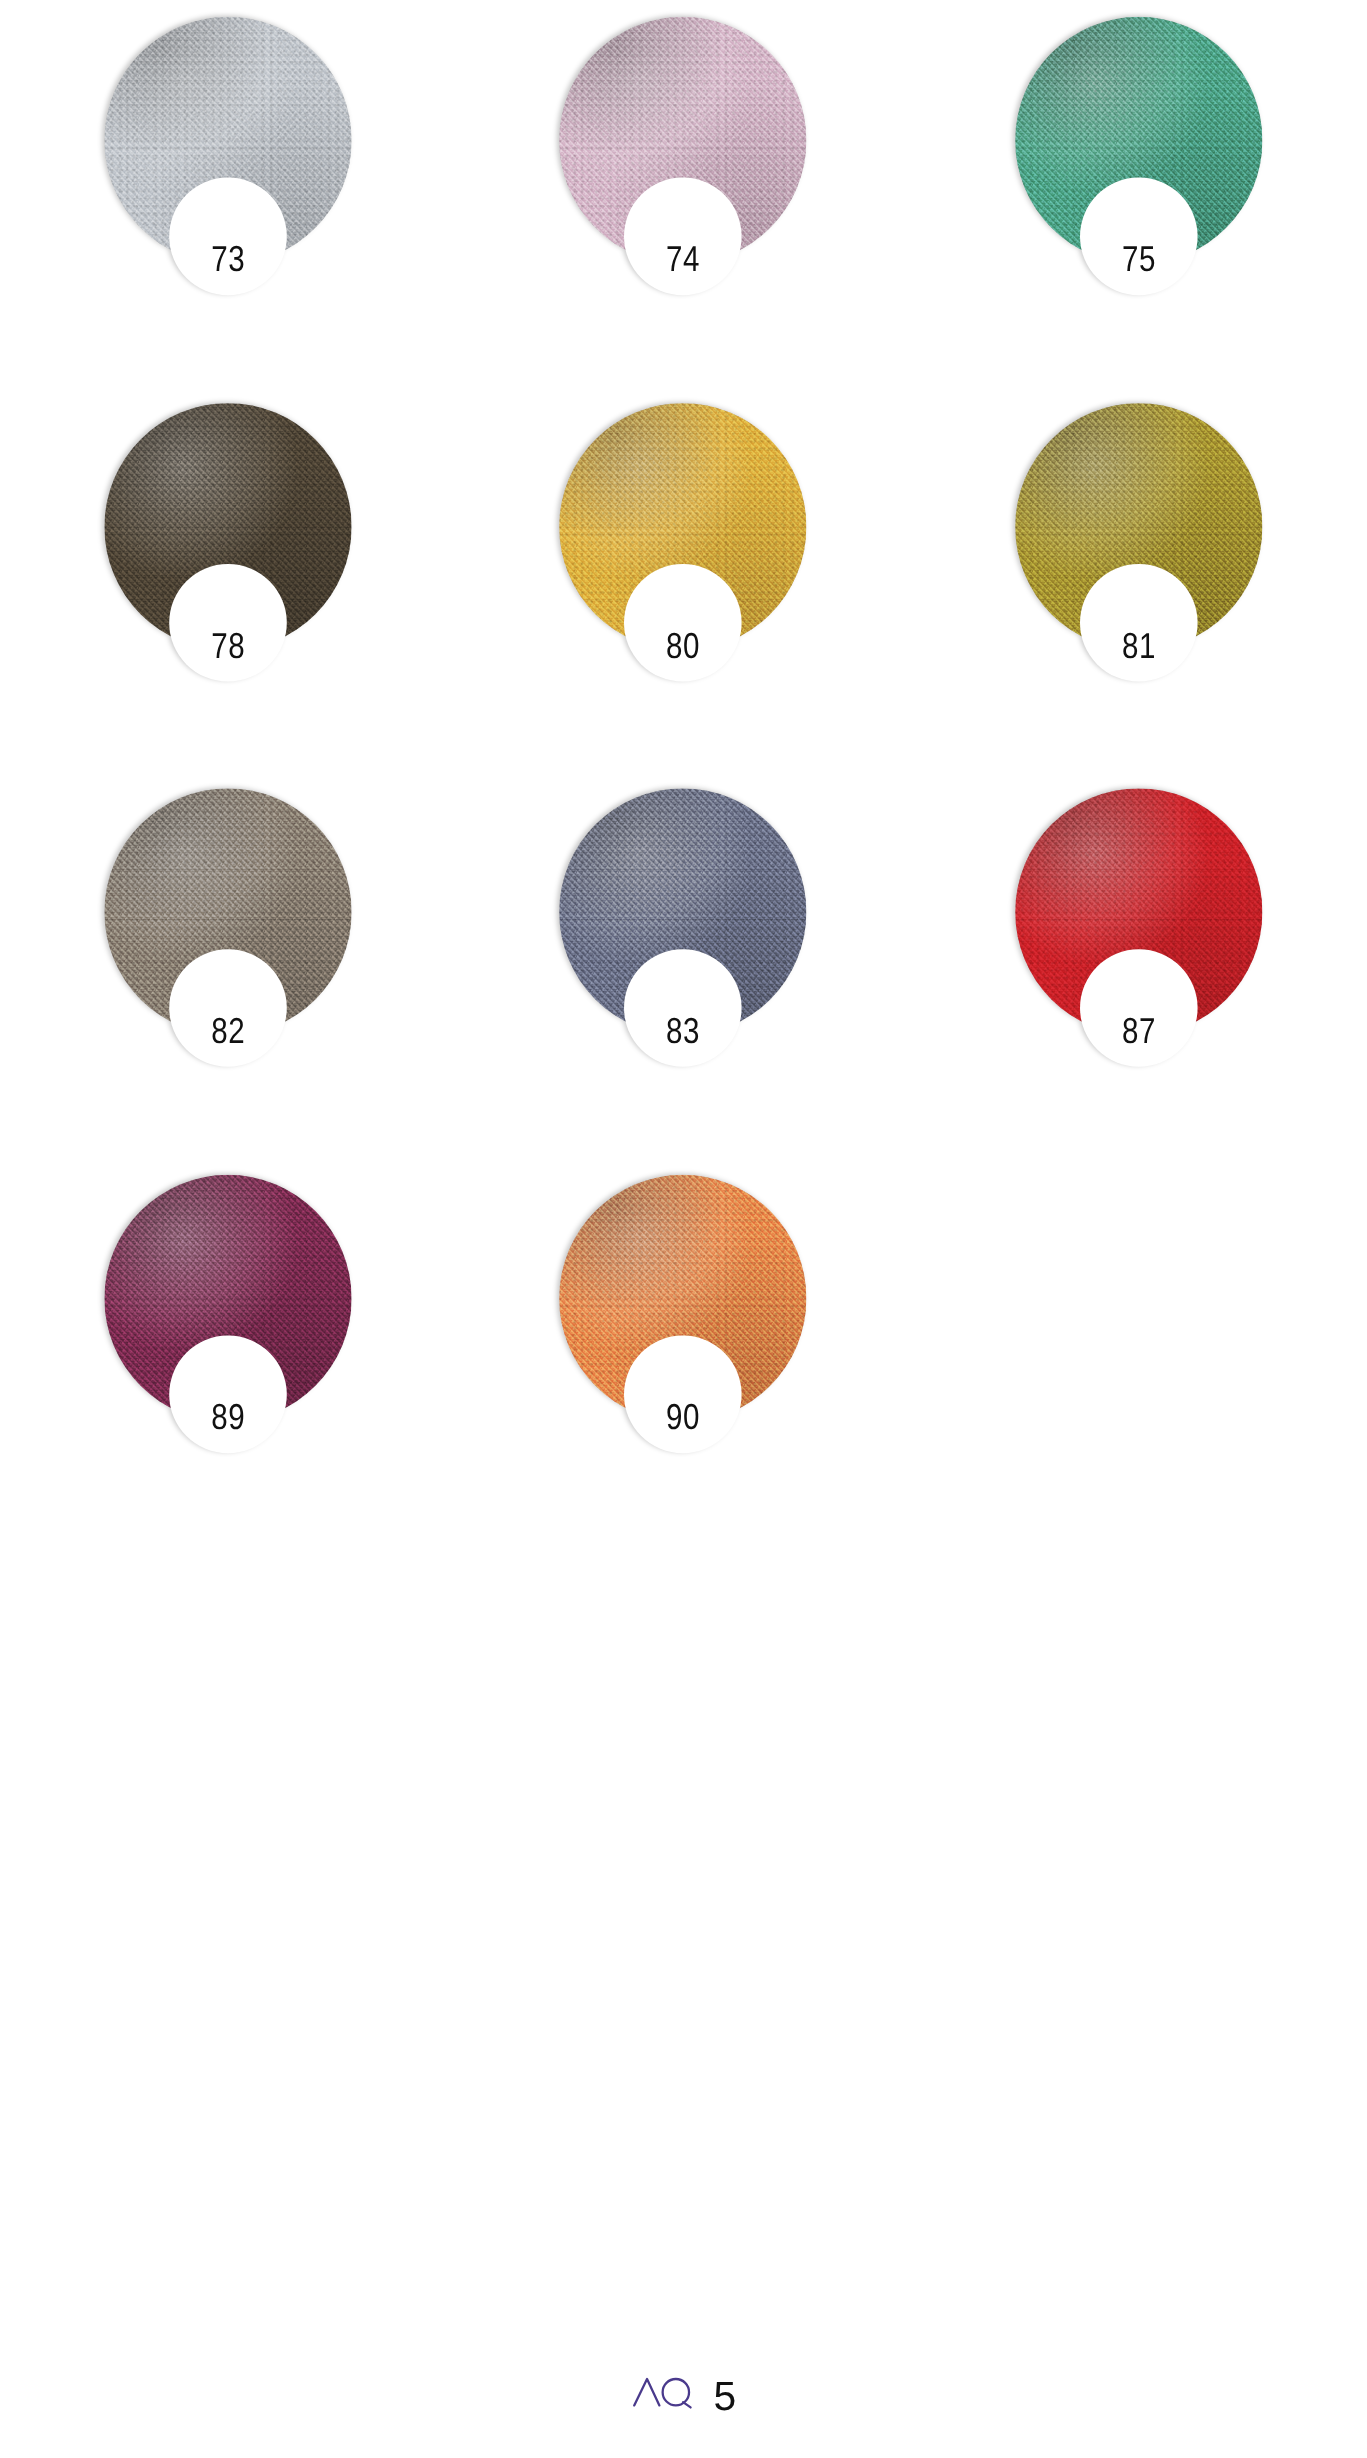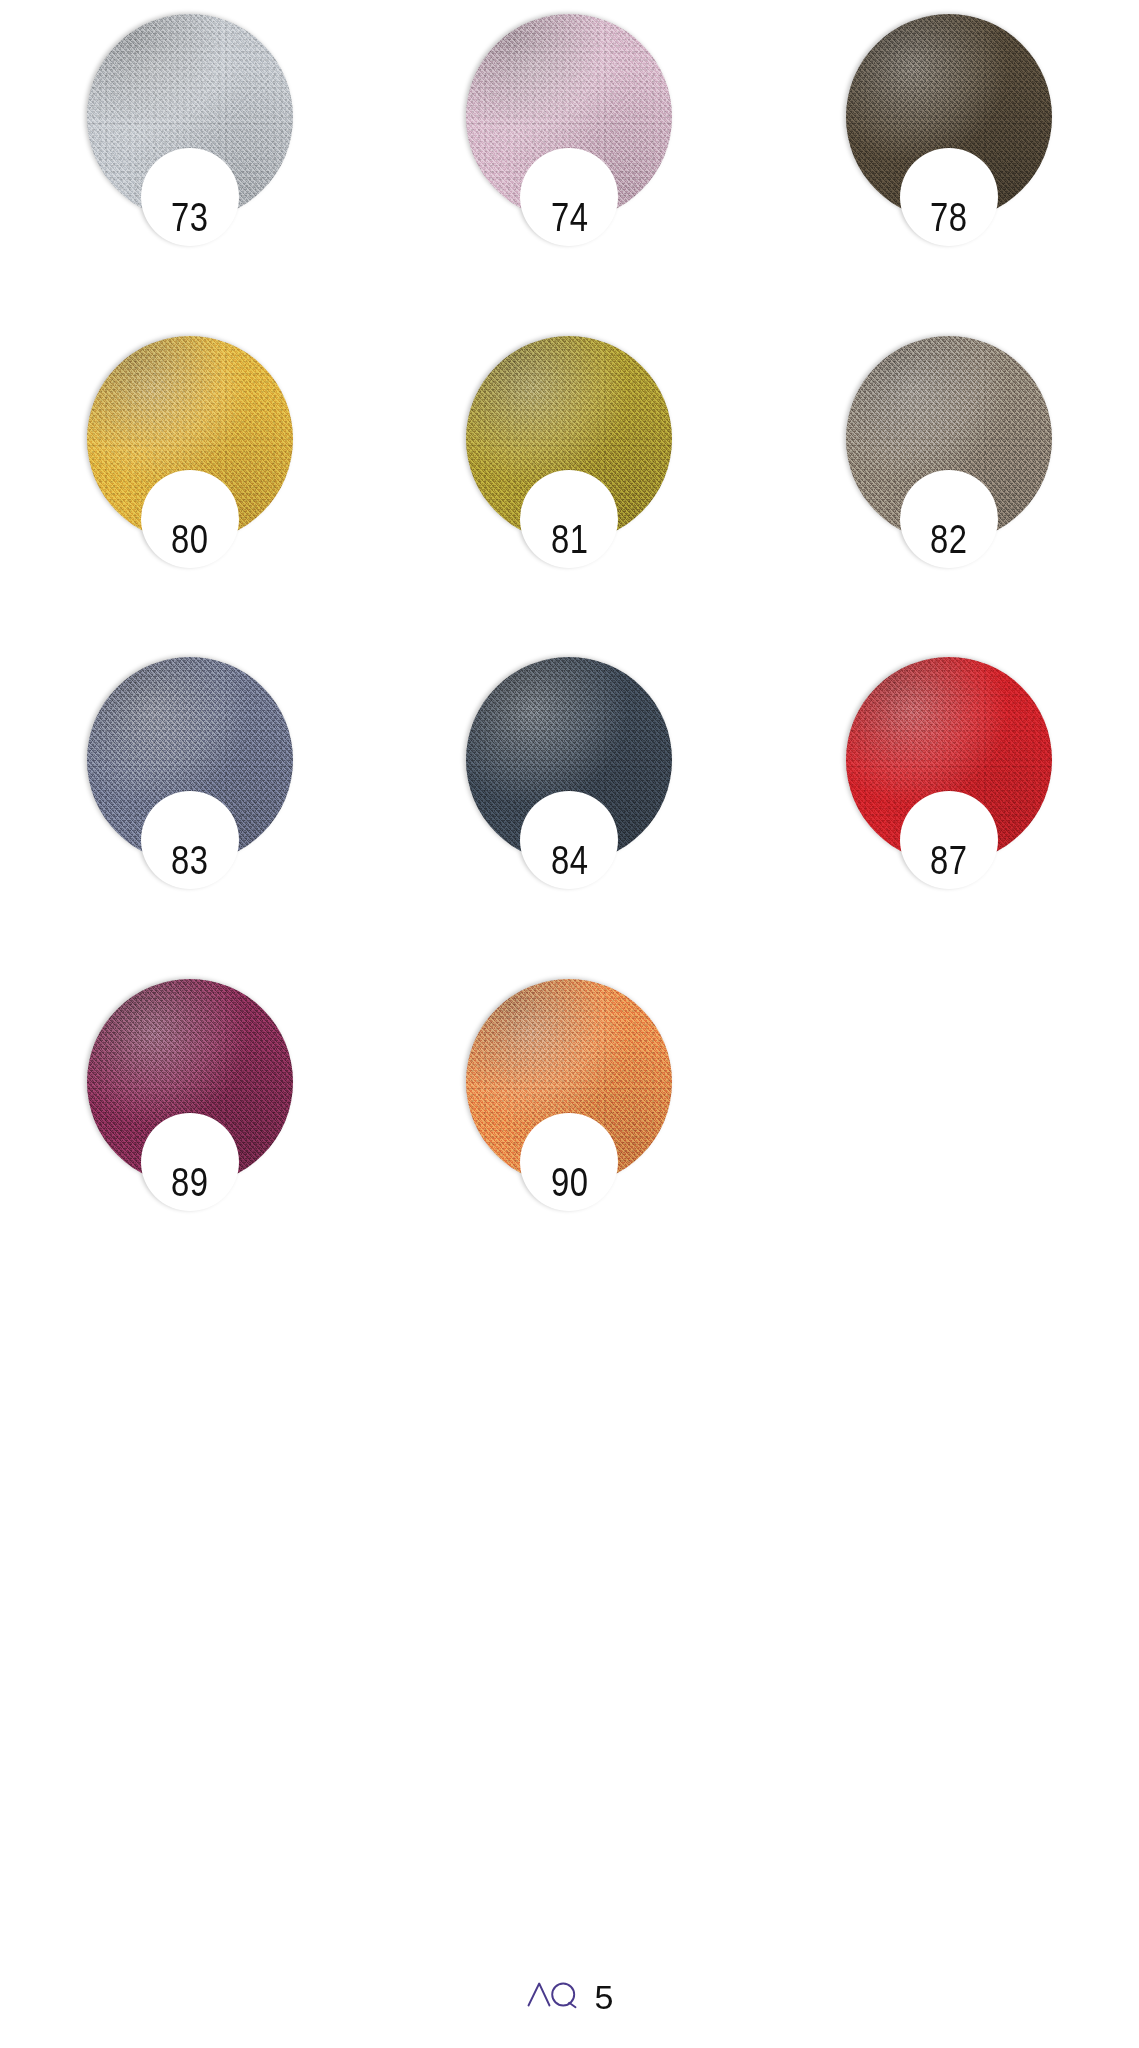--- a/index.html
+++ b/index.html
@@ -108,21 +108,21 @@
     left:50%;
     bottom:-26px;
     transform:translateX(-50%);
     width:120px;
     height:58px;
     z-index:4;
     display:flex;
     align-items:center;
     justify-content:center;
     font-family:"Liberation Sans", sans-serif;
-    font-size:40px;
+    font-size:30px;
     font-weight:400;
     letter-spacing:0.5px;
     color:#111111;
     line-height:1;
     transform-origin:center;
   }
   .swatch-number span {
     display:inline-block;
     transform:scaleX(0.82);
   }
@@ -176,20 +176,31 @@
           <div class="felt"></div>
           <div class="grain"></div>
           <div class="grain2"></div>
           <div class="swatch-notch"></div>
           <div class="swatch-number">
             <span>74</span>
           </div>
         </div>
       </div>
       <div class="swatch-cell">
+        <div class="swatch-disc" style="--c: #4DA588;">
+          <div class="felt"></div>
+          <div class="grain"></div>
+          <div class="grain2"></div>
+          <div class="swatch-notch"></div>
+          <div class="swatch-number">
+            <span>75</span>
+          </div>
+        </div>
+      </div>
+      <div class="swatch-cell">
         <div class="swatch-disc" style="--c: #4E4435;">
           <div class="felt"></div>
           <div class="grain"></div>
           <div class="grain2"></div>
           <div class="swatch-notch"></div>
           <div class="swatch-number">
             <span>78</span>
           </div>
         </div>
       </div>
@@ -227,31 +238,20 @@
         </div>
       </div>
       <div class="swatch-cell">
         <div class="swatch-disc" style="--c: #6B7189;">
           <div class="felt"></div>
           <div class="grain"></div>
           <div class="grain2"></div>
           <div class="swatch-notch"></div>
           <div class="swatch-number">
             <span>83</span>
-          </div>
-        </div>
-      </div>
-      <div class="swatch-cell">
-        <div class="swatch-disc" style="--c: #3A4450;">
-          <div class="felt"></div>
-          <div class="grain"></div>
-          <div class="grain2"></div>
-          <div class="swatch-notch"></div>
-          <div class="swatch-number">
-            <span>84</span>
           </div>
         </div>
       </div>
       <div class="swatch-cell">
         <div class="swatch-disc" style="--c: #CE2128;">
           <div class="felt"></div>
           <div class="grain"></div>
           <div class="grain2"></div>
           <div class="swatch-notch"></div>
           <div class="swatch-number">

